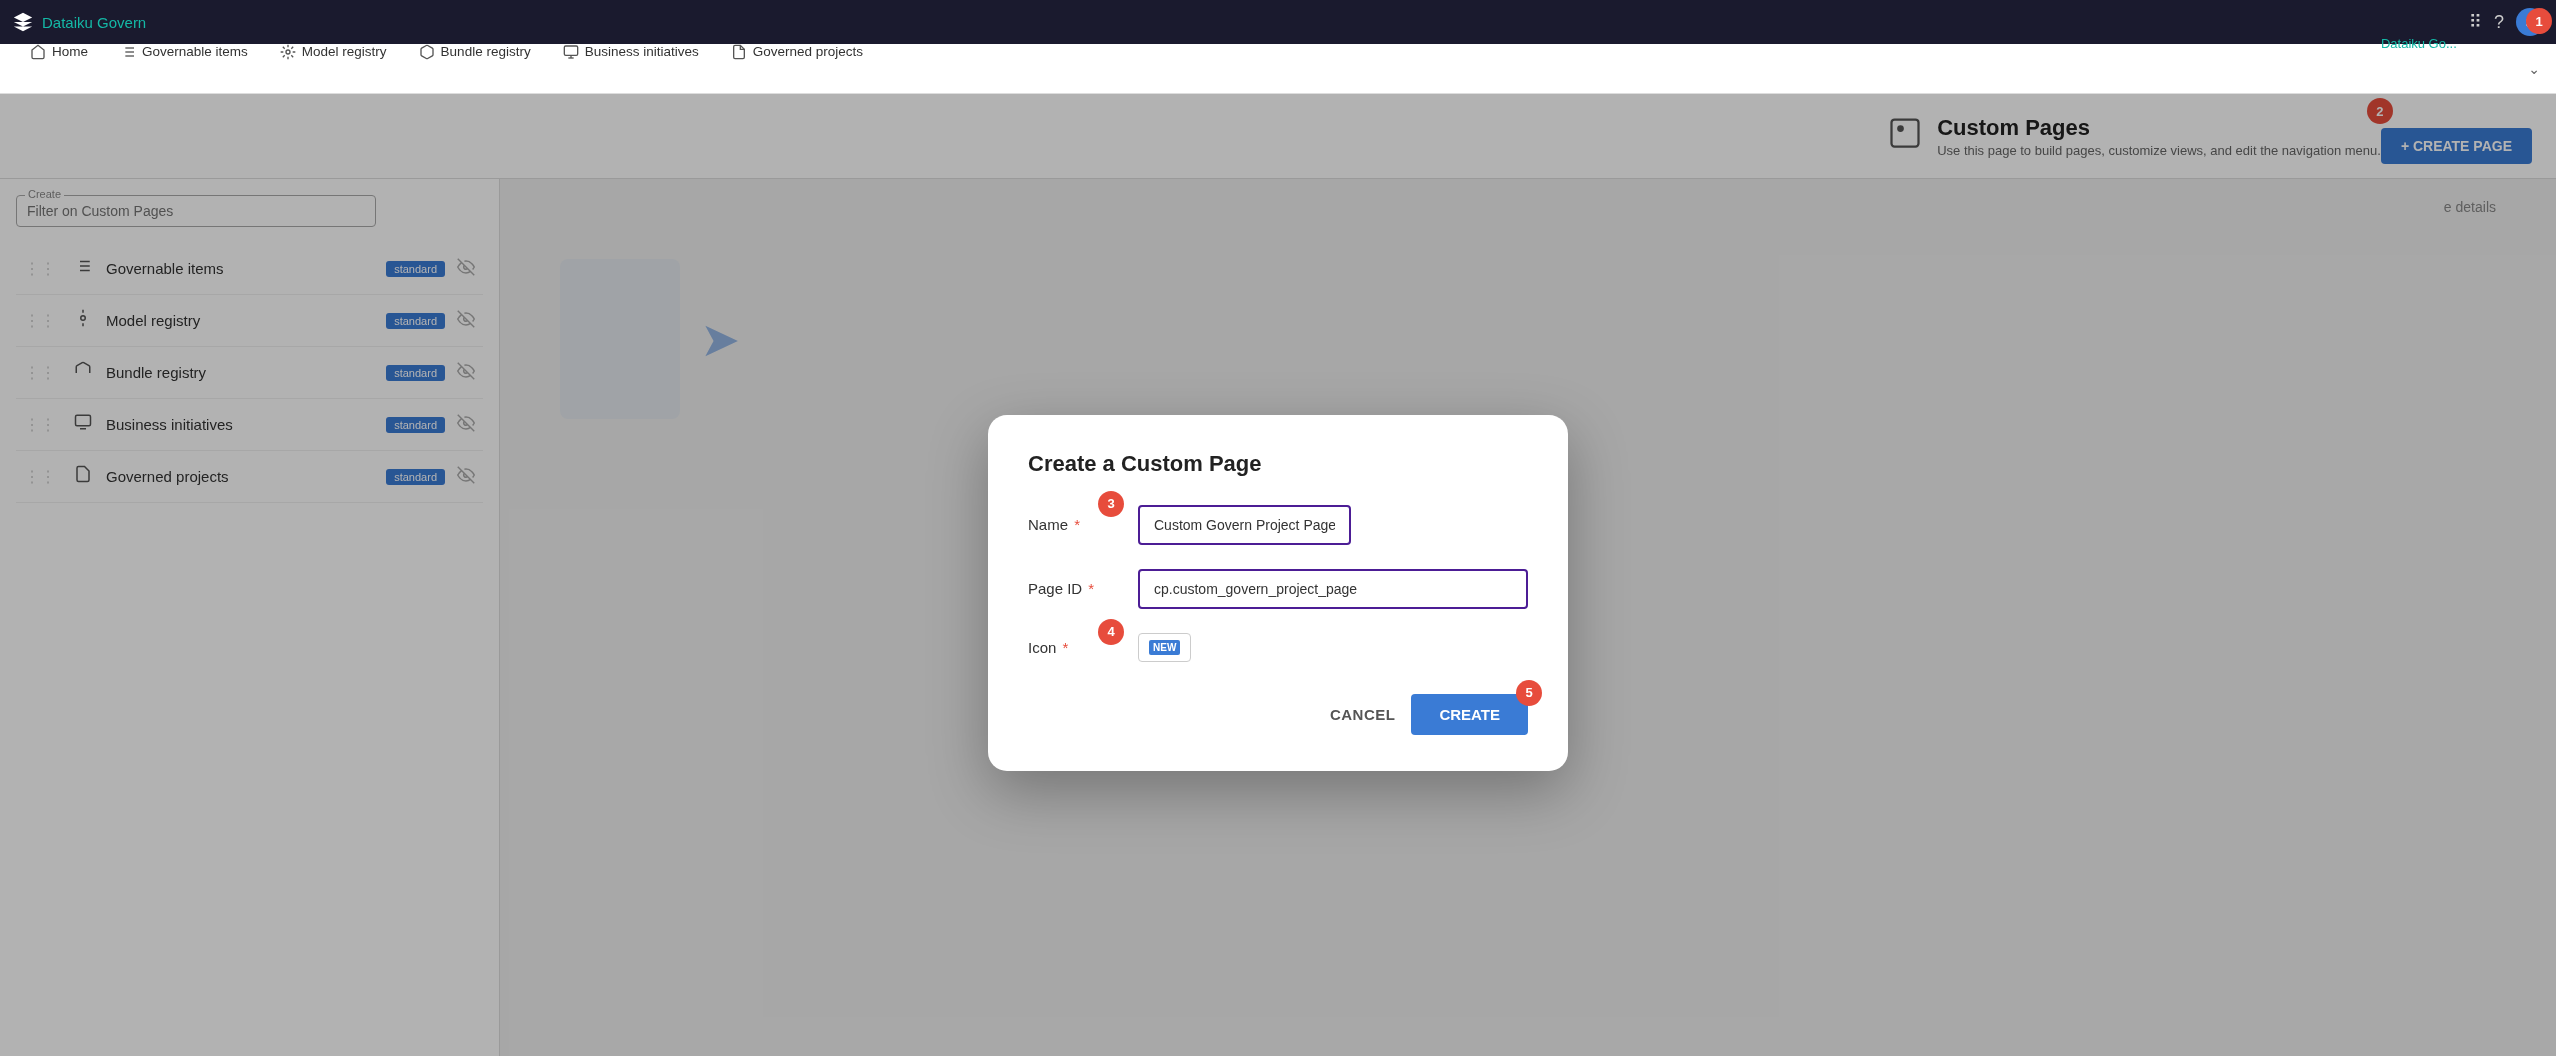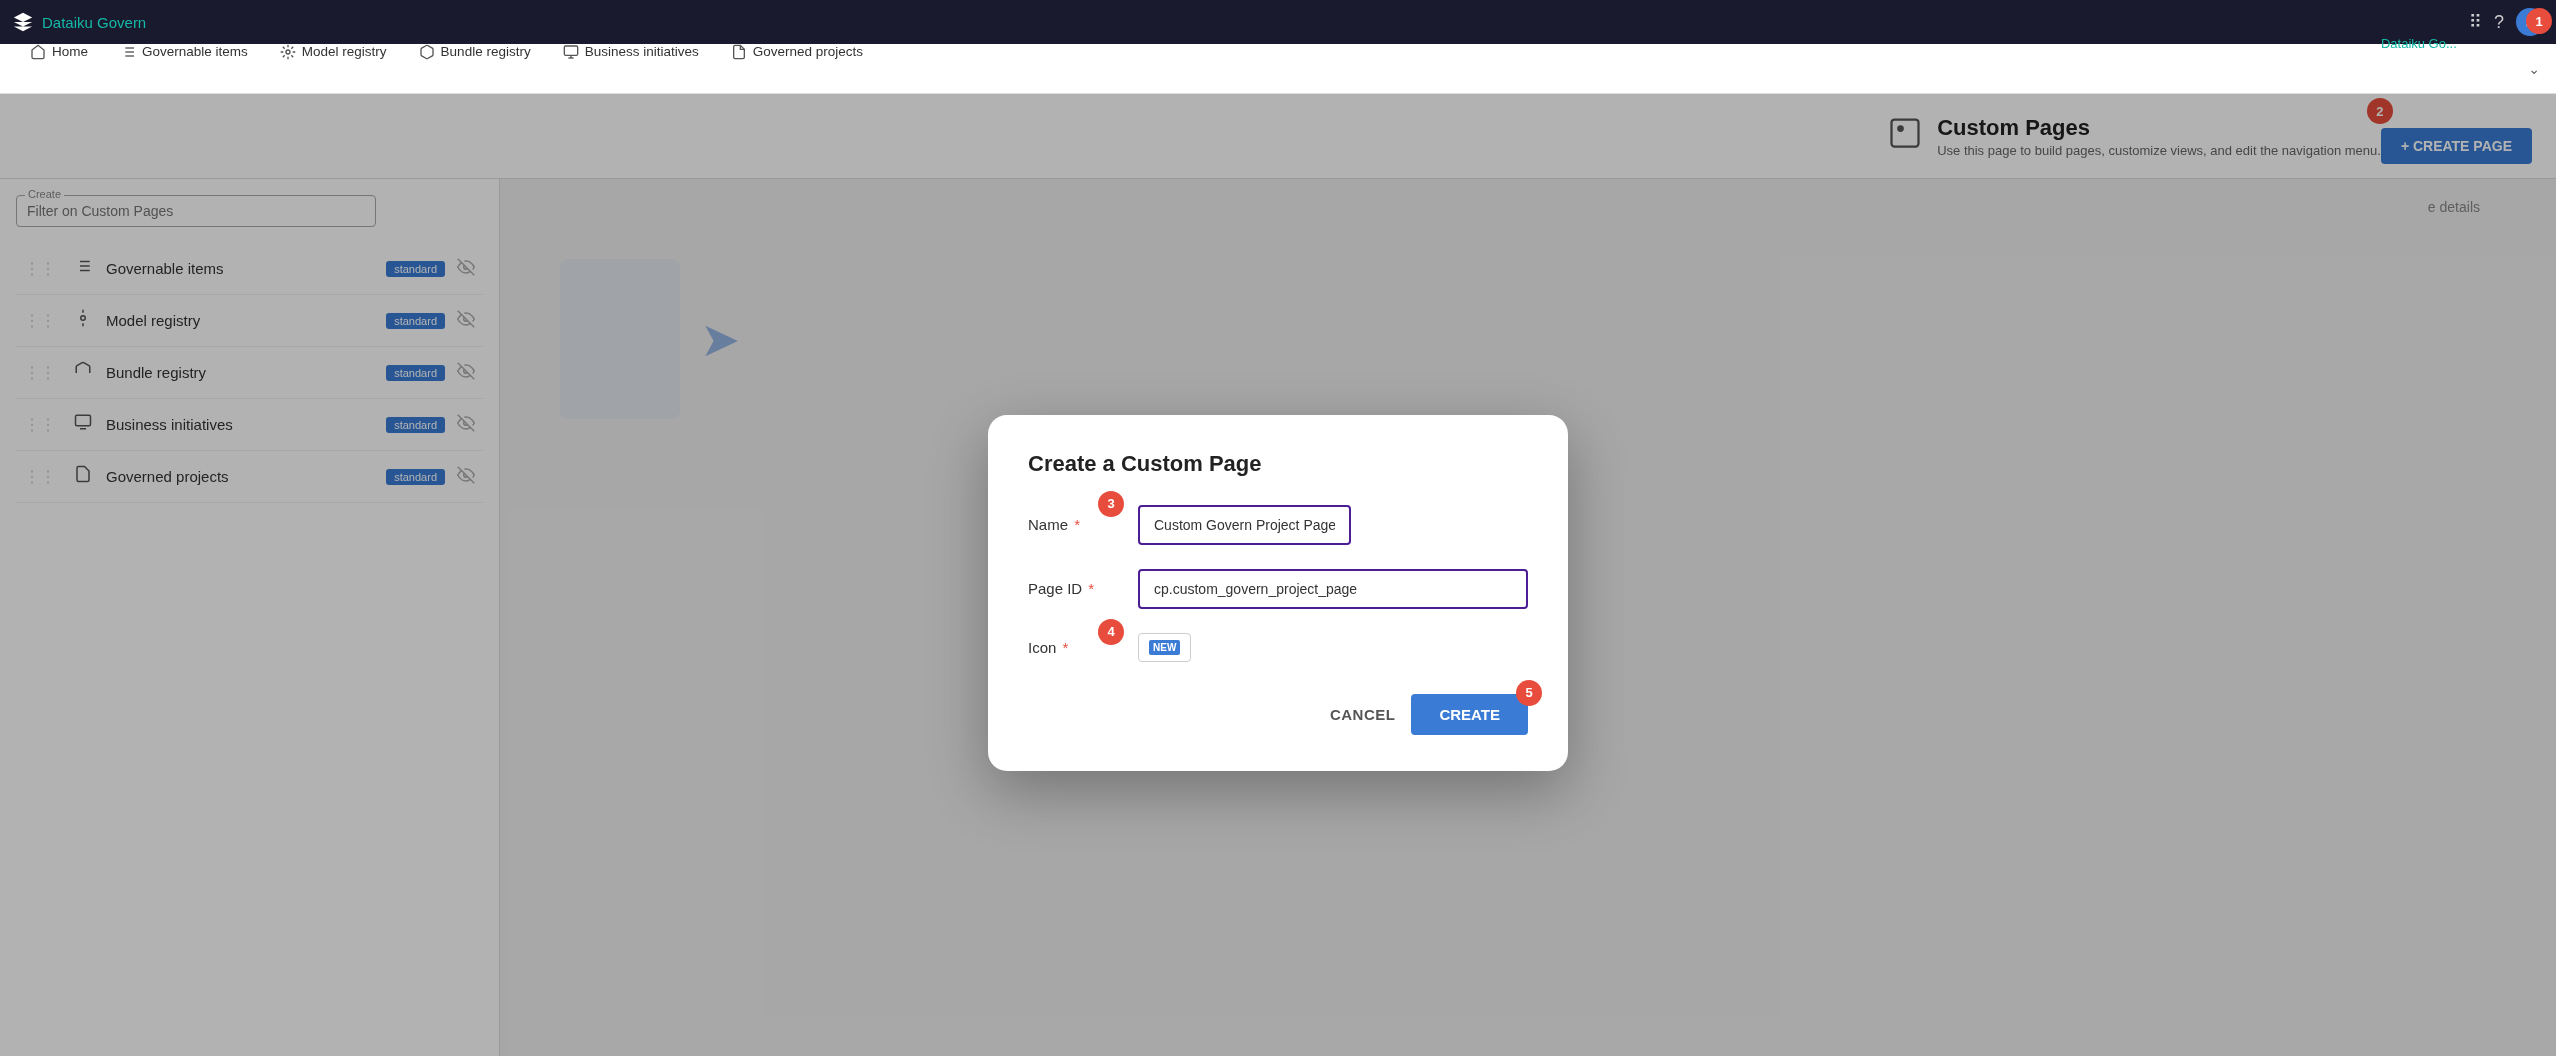--- a/index.html
+++ b/index.html
@@ -498,21 +498,21 @@
             <svg width="18" height="18" viewBox="0 0 24 24" fill="none" stroke="#aaa" stroke-width="2">
                 <path d="M17.94 17.94A10.07 10.07 0 0112 20c-7 0-11-8-11-8a18.45 18.45 0 015.06-5.94M9.9 4.24A9.12 9.12 0 0112 4c7 0 11 8 11 8a18.5 18.5 0 01-2.16 3.19m-6.72-1.07a3 3 0 11-4.24-4.24"></path>
                 <line x1="1" y1="1" x2="23" y2="23"></line>
               </svg>
           </span>
         </div>
       </div>
     </div>
 
     <div style="flex:1; position:relative; padding: 20px;">
-      <span style="font-size:14px;color:#888;position:absolute;top:20px;right:76px;">e details</span>
+      <span style="font-size:14px;color:#888;position:absolute;top:20px;right:60px;">e details</span>
       <div style="display:flex;align-items:center;margin-top:60px;margin-left:40px;opacity:0.5;">
         <div class="placeholder-card"></div>
         <div style="color:#3a7bd5;font-size:48px;margin-left:20px;">➤</div>
       </div>
     </div>
   </div>
 
   <div class="overlay">
     <div class="modal">
       <div class="modal-title">Create a Custom Page</div>

